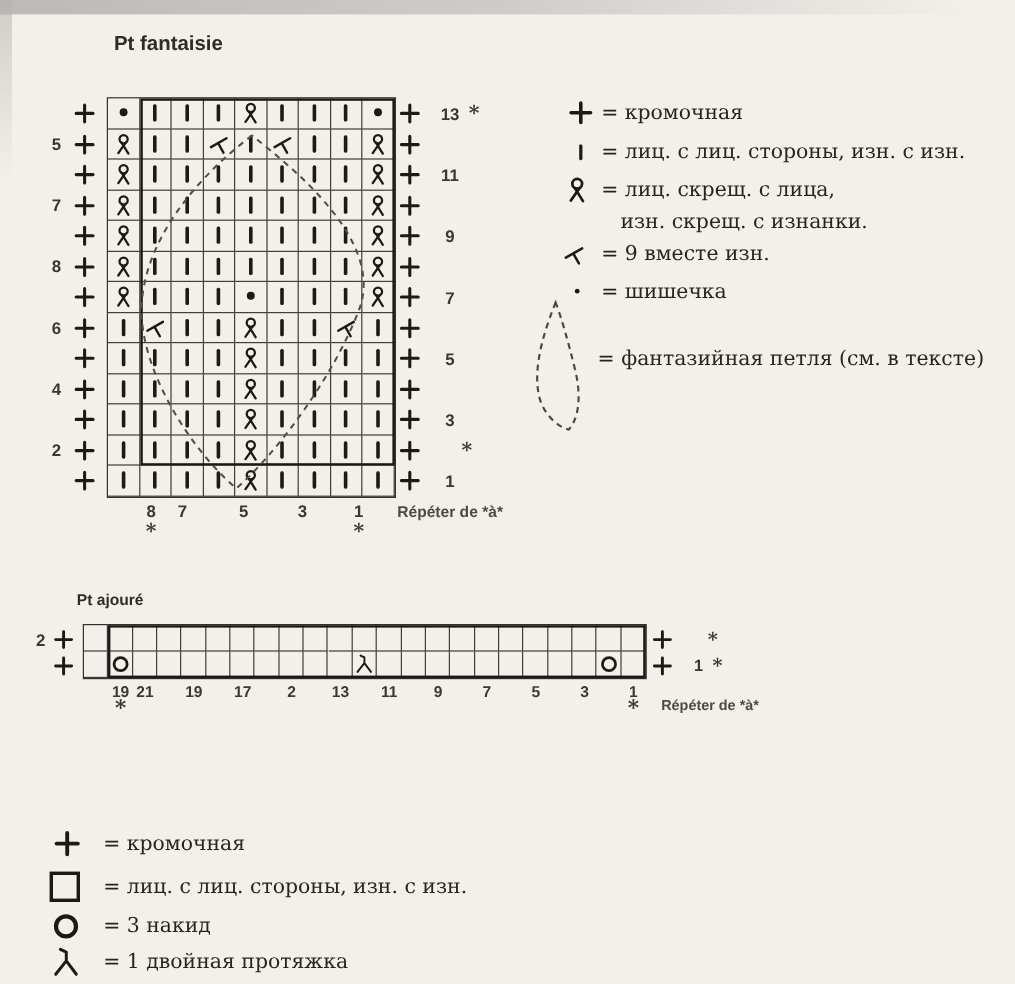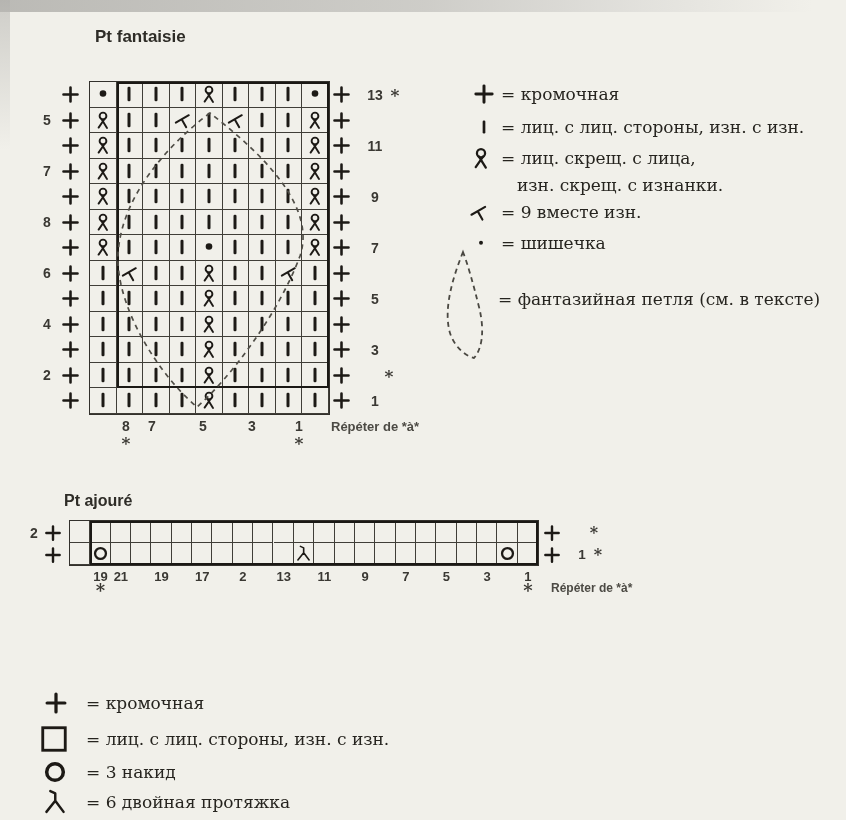--- a/index.html
+++ b/index.html
@@ -5,21 +5,21 @@
   html,body{margin:0;padding:0;background:#dddcd8;}
   .page{position:relative;width:846px;height:820px;background:#f1f0ea;overflow:hidden;
         font-family:"Liberation Sans",sans-serif;}
   .smudge-top{position:absolute;left:0;top:0;width:846px;height:12px;
         background:linear-gradient(90deg,#a9a8a4 0%,#c2c1bd 50%,#dcdbd7 75%,#f1f0ea 96%);
         opacity:.75;}
   .smudge-left{position:absolute;left:0;top:0;width:10px;height:150px;
         background:linear-gradient(180deg,#b2b1ad,#f1f0ea);opacity:.55;}
   .title{position:absolute;font-weight:bold;color:#2e2c27;white-space:nowrap;}
   .t1{left:95px;top:27px;font-size:17px;}
-  .t2{left:64px;top:492px;font-size:16px;}
+  .t2{left:64px;top:492px;font-size:13px;}
   .t3{position:absolute;left:43px;top:644px;font-family:"DejaVu Serif",serif;
       font-weight:bold;font-size:19px;color:#23211c;white-space:nowrap;}
   .rep{position:absolute;font-weight:bold;color:#4c4a44;white-space:nowrap;}
   .rep1{left:331px;top:419px;font-size:13px;}
   .rep2{left:551px;top:581px;font-size:12px;}
   .cell{position:absolute;box-sizing:border-box;border-right:1px solid #403e38;
         border-bottom:1px solid #403e38;display:flex;align-items:center;justify-content:center;}
   .gridframe{position:absolute;box-sizing:border-box;border:1.6px solid #33312c;}
   .thickbox{position:absolute;box-sizing:border-box;border:2.8px solid #1b1915;}
   .num{position:absolute;font-weight:bold;color:#3a3833;text-align:center;
@@ -966,15 +966,15 @@
         <svg width="26" height="26" viewBox="0 0 20 20">
           <circle cx="10" cy="10" r="6.4" fill="none" stroke="#1d1a16" stroke-width="2.7"></circle>
         </svg>
       </div>
       <div class="sertxt" style="position: absolute; left: 86px; top: 772px;">= 3 накид</div>
       <div class="symspot" style="position: absolute; left: 55px; top: 802px;">
         <svg width="26" height="26" viewBox="0 0 20 20">
           <path d="M10.2 9 L10.2 3.4 L6.4 1.6 M10.2 9 L3.4 17.6 M10.2 9 L16.6 17.6" stroke="#1d1a16" stroke-width="1.9" fill="none" stroke-linecap="round" stroke-linejoin="round"></path>
         </svg>
       </div>
-      <div class="sertxt" style="position: absolute; left: 86px; top: 802px;">= 6 двойная протяжка</div>
+      <div class="sertxt" style="position: absolute; left: 86px; top: 802px;">= 1 двойная протяжка</div>
     </div>
 </div>
 
 </body></html>

